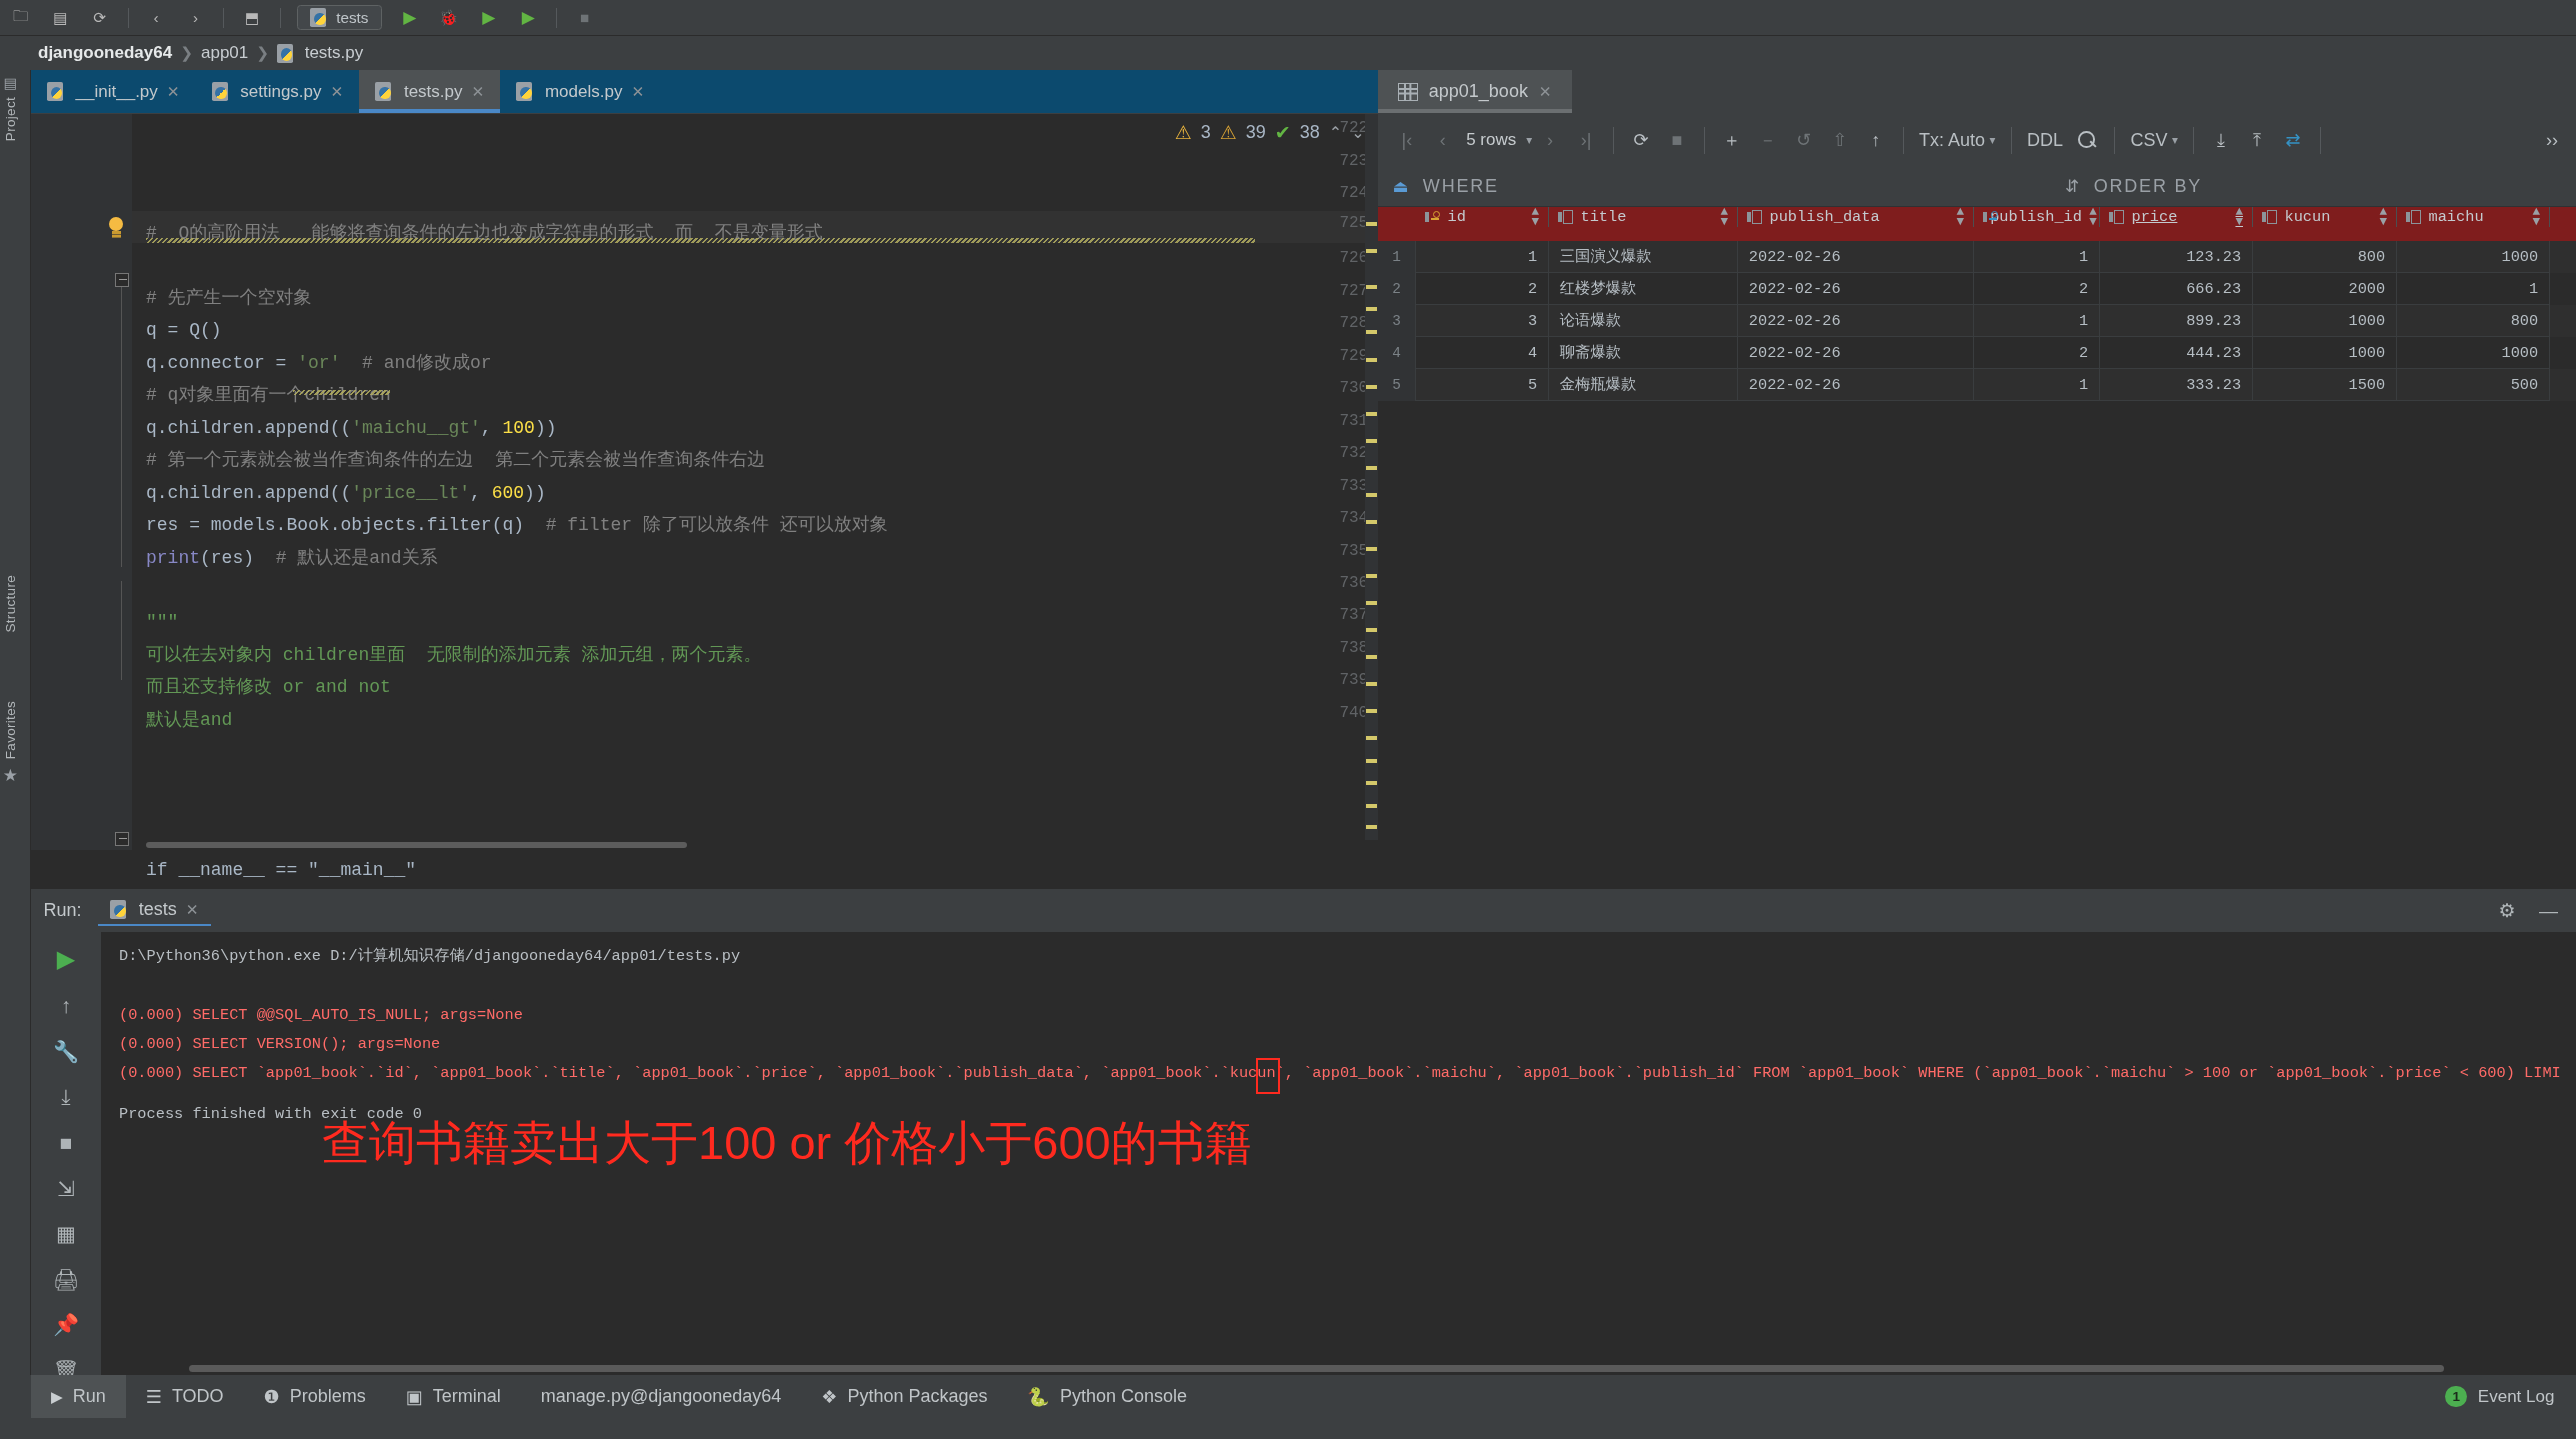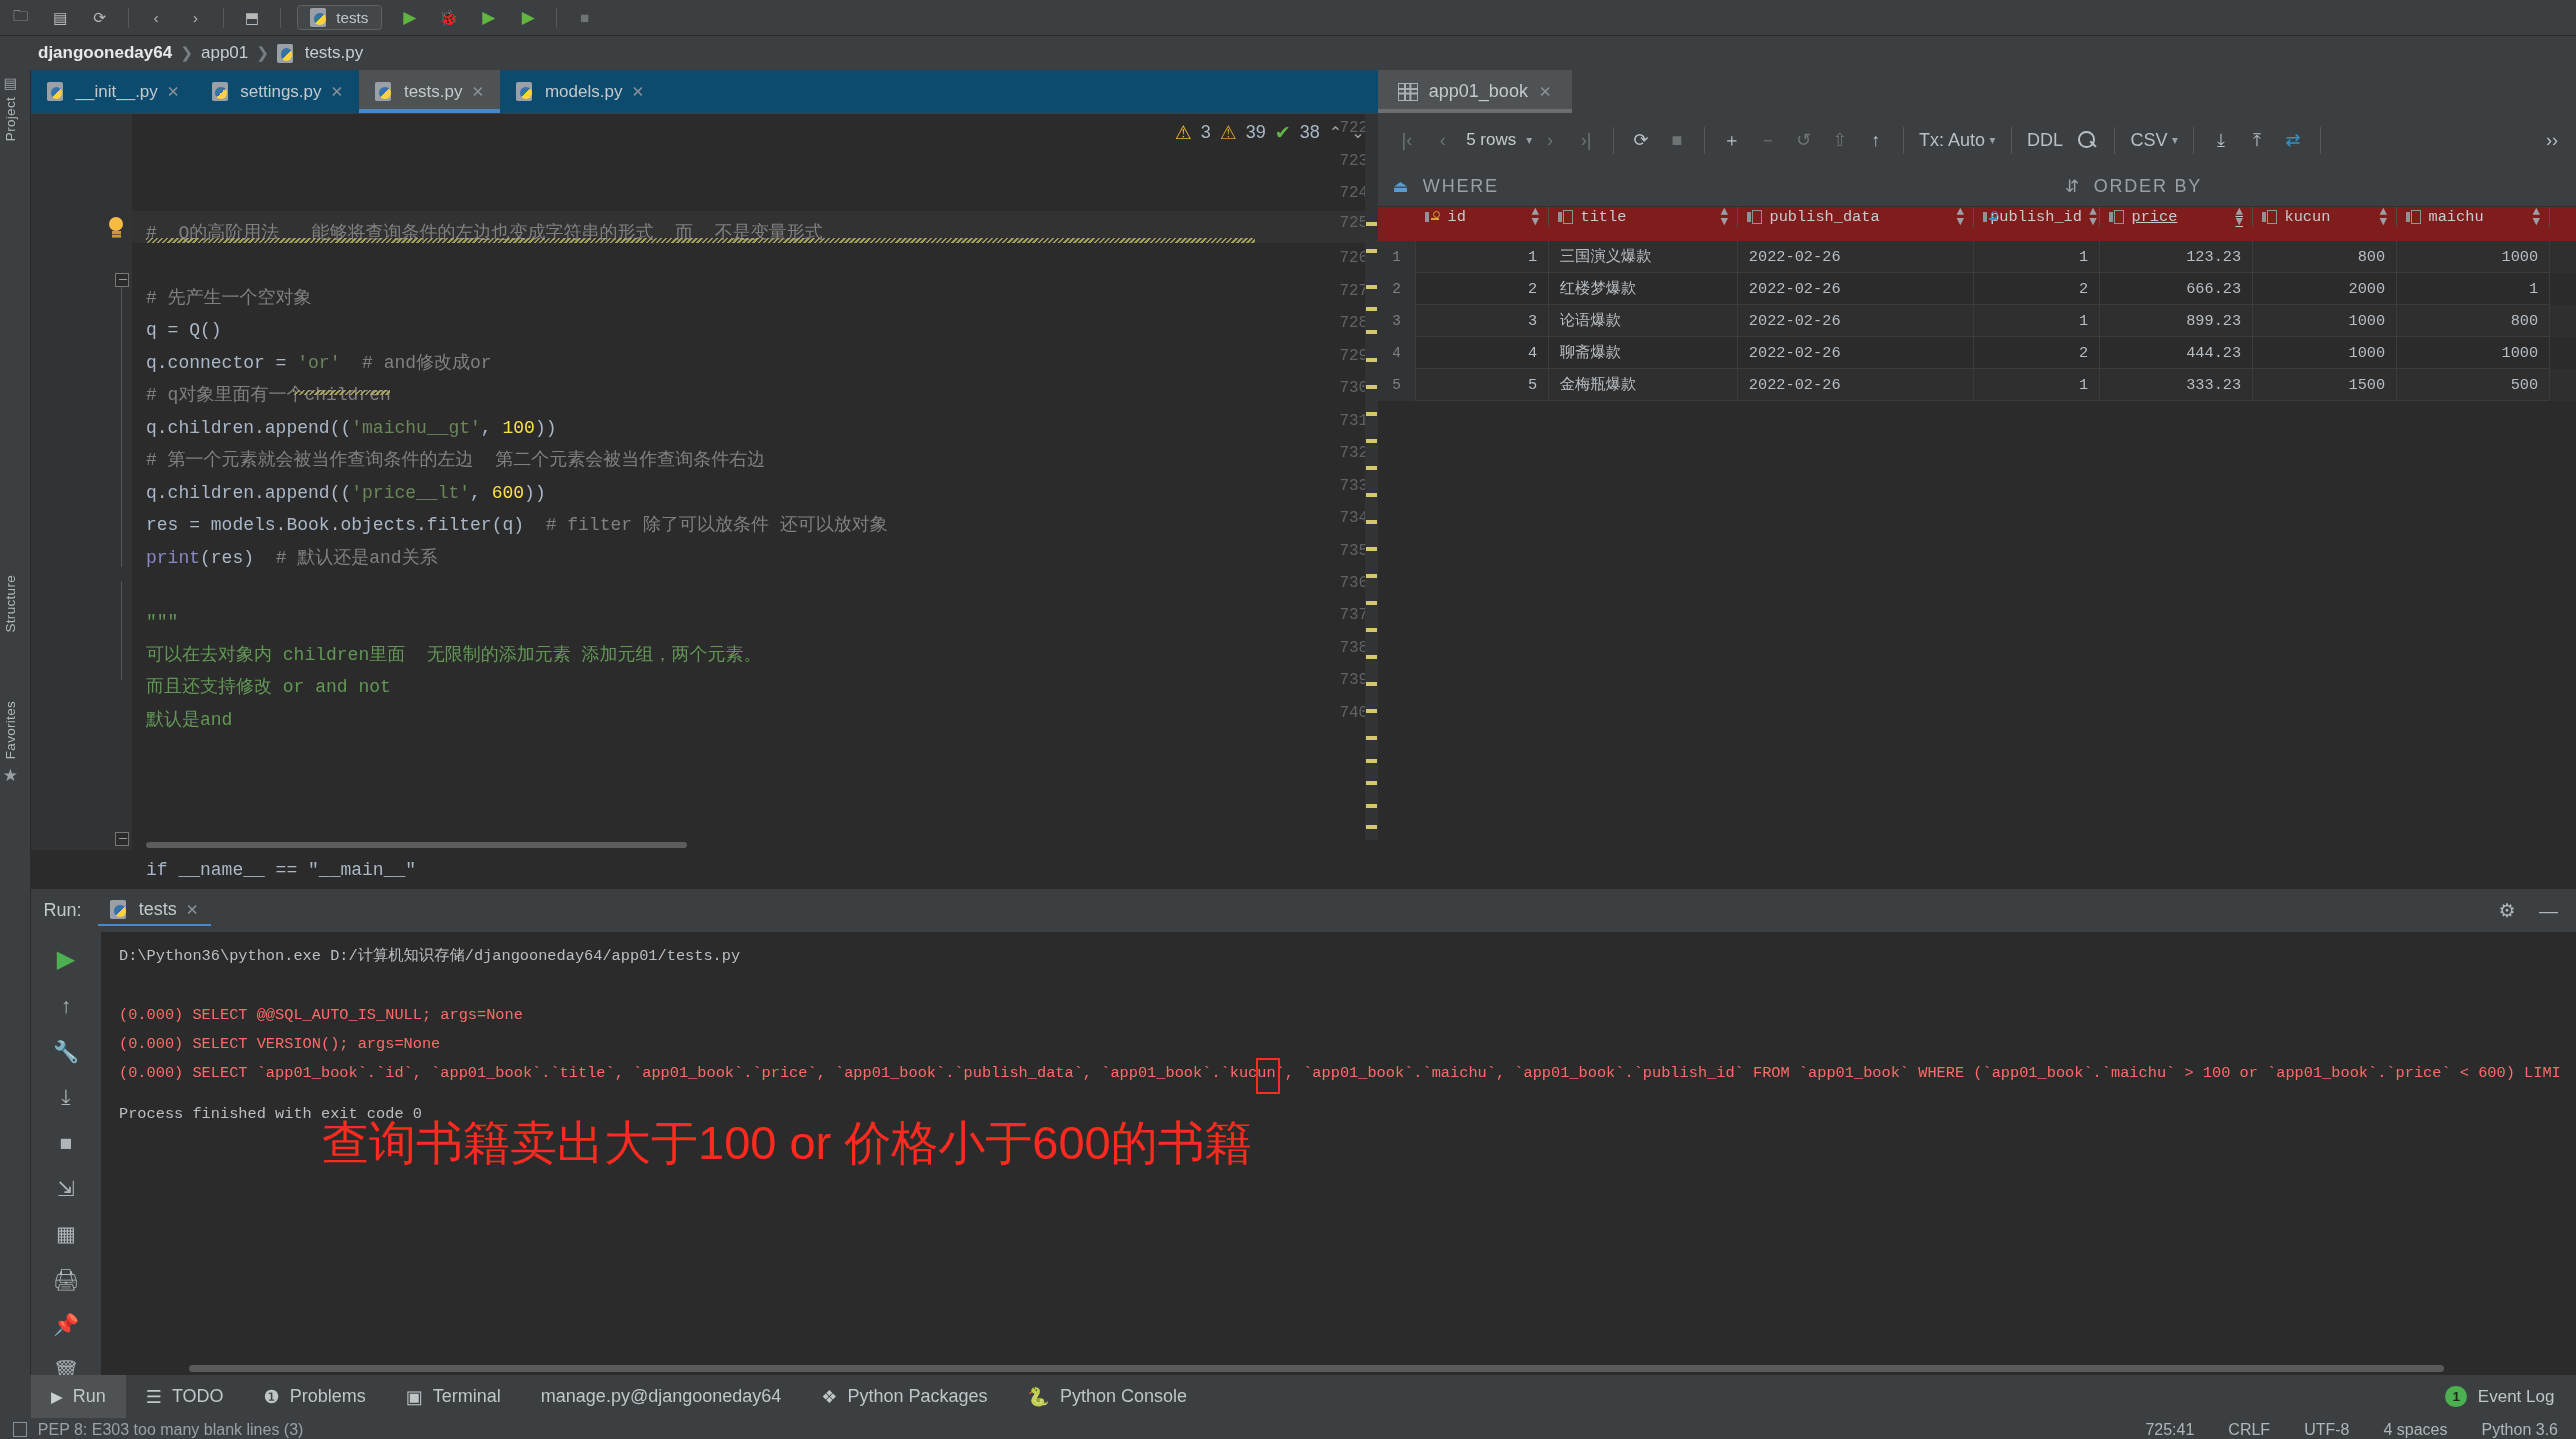--- a/index.html
+++ b/index.html
@@ -693,26 +693,15 @@
     <div class="sbi">
       <span>🐍</span>
       <span>Python Console</span>
     </div>
     <div class="evlog">
       <span class="evdot">1</span>
       <span>Event Log</span>
     </div>
   </div>
 
-  <div class="pepbar">
-    <span class="chkbox"></span>
-    <span>PEP 8: E303 too many blank lines (3)</span>
-    <span class="pepright">
-      <span>725:41</span>
-      <span>CRLF</span>
-      <span>UTF-8</span>
-      <span>4 spaces</span>
-      <span>Python 3.6</span>
-    </span>
-  </div>
 
 </div>
 
 
 </body></html>

